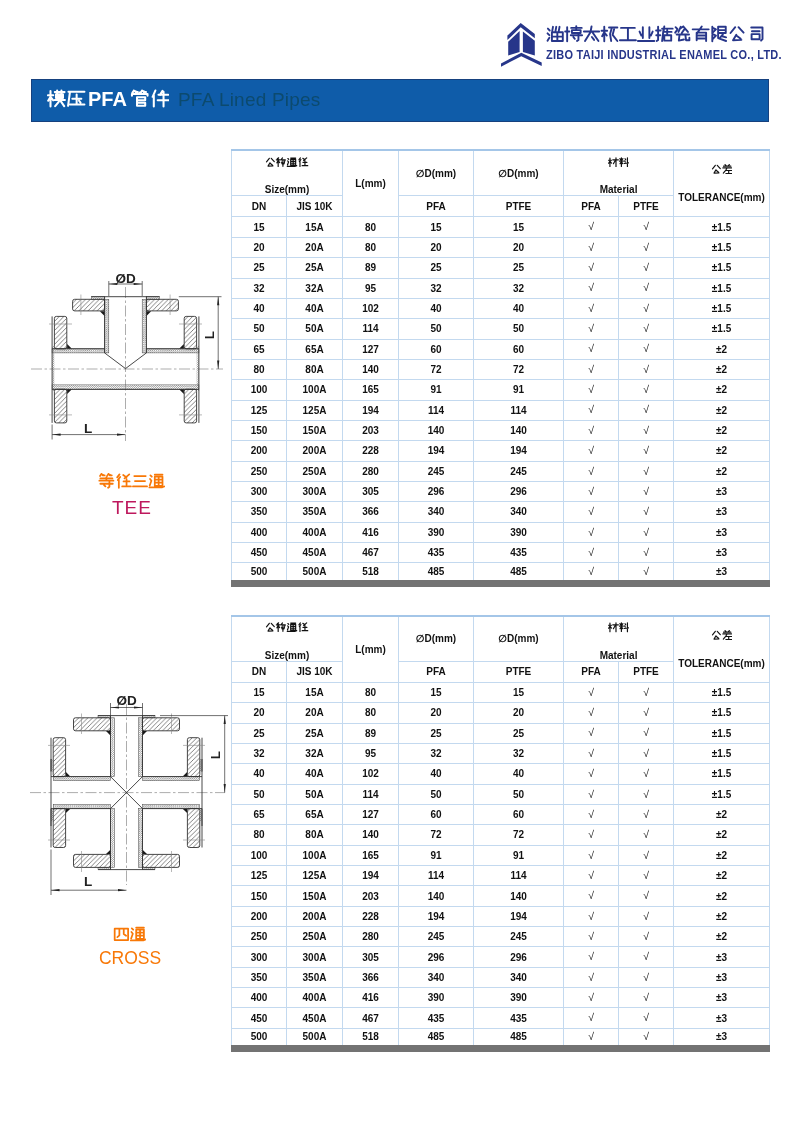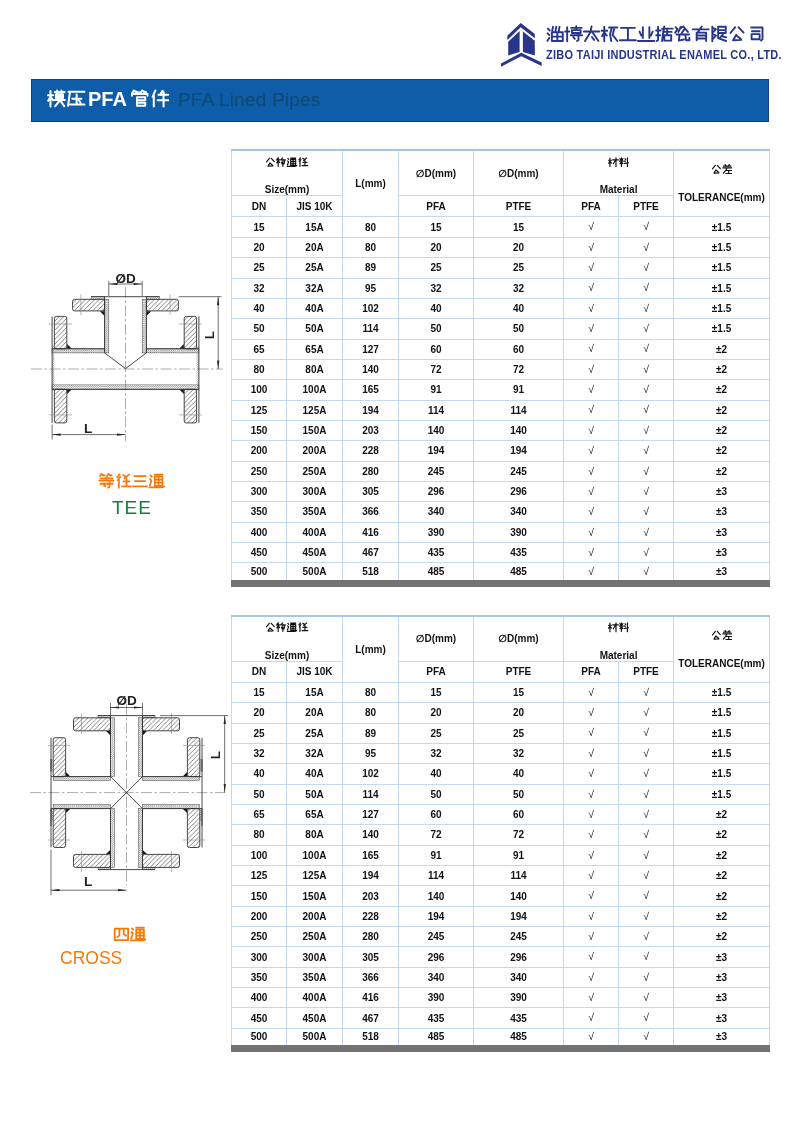--- a/index.html
+++ b/index.html
@@ -174,21 +174,21 @@
       <g transform="translate(100 0)">
         <path d="M28 8 L14 26M32 24 L18 42M24 40 L24 88M50 12 L70 26M86 8 L58 32M70 36 L70 72M52 50 L88 50M44 80 L96 80" fill="none" stroke="#f87807" stroke-width="10.5" stroke-linecap="round" stroke-linejoin="round"></path>
       </g>
       <g transform="translate(200 0)">
         <path d="M16 18 L84 18M20 48 L80 48M8 80 L92 80" fill="none" stroke="#f87807" stroke-width="10.5" stroke-linecap="round" stroke-linejoin="round"></path>
       </g>
       <g transform="translate(300 0)">
         <path d="M12 14 L20 22M10 36 L18 46 L8 74M6 86 L80 86 L94 80M38 10 L84 10M38 22 L84 22 L84 76M38 22 L38 76 L84 76M38 40 L84 40M38 58 L84 58M61 22 L61 76" fill="none" stroke="#f87807" stroke-width="10.5" stroke-linecap="round" stroke-linejoin="round"></path>
       </g>
     </svg></div>
-<div class="abs" style="left:62px;top:497px;width:140px;text-align:center;font-size:19px;color:#15803d;letter-spacing:1px">TEE</div>
+<div class="abs" style="left:62px;top:497px;width:140px;text-align:center;font-size:19px;color:#be185d;letter-spacing:1px">TEE</div>
 
 <table class="tbl" style="top:149.2px">
 <colgroup>
       <col style="width:55px">
       <col style="width:56px">
       <col style="width:56px">
       <col style="width:75px">
       <col style="width:90px">
       <col style="width:55px">
       <col style="width:55px">
@@ -522,21 +522,21 @@
   </svg>
 
 <div class="abs" style="left:112.5px;top:926px"><svg width="33.6" height="16.8" viewBox="0 0 200 100">
       <g transform="translate(0 0)">
         <path d="M10 16 L90 16 L90 84 L10 84 L10 16M38 16 L38 56 L26 66M64 16 L64 48 L78 58" fill="none" stroke="#f87807" stroke-width="10.5" stroke-linecap="round" stroke-linejoin="round"></path>
       </g>
       <g transform="translate(100 0)">
         <path d="M12 14 L20 22M10 36 L18 46 L8 74M6 86 L80 86 L94 80M38 10 L84 10M38 22 L84 22 L84 76M38 22 L38 76 L84 76M38 40 L84 40M38 58 L84 58M61 22 L61 76" fill="none" stroke="#f87807" stroke-width="10.5" stroke-linecap="round" stroke-linejoin="round"></path>
       </g>
     </svg></div>
-<div class="abs" style="left:60px;top:948px;width:140px;font-size:17.5px;color:#f87807;letter-spacing:0px">CROSS</div>
+<div class="abs" style="left:60px;top:948px;width:140px;text-align:center;font-size:17.5px;color:#f87807;letter-spacing:0px">CROSS</div>
 
 <table class="tbl" style="top:614.6px">
 <colgroup>
       <col style="width:55px">
       <col style="width:56px">
       <col style="width:56px">
       <col style="width:75px">
       <col style="width:90px">
       <col style="width:55px">
       <col style="width:55px">

